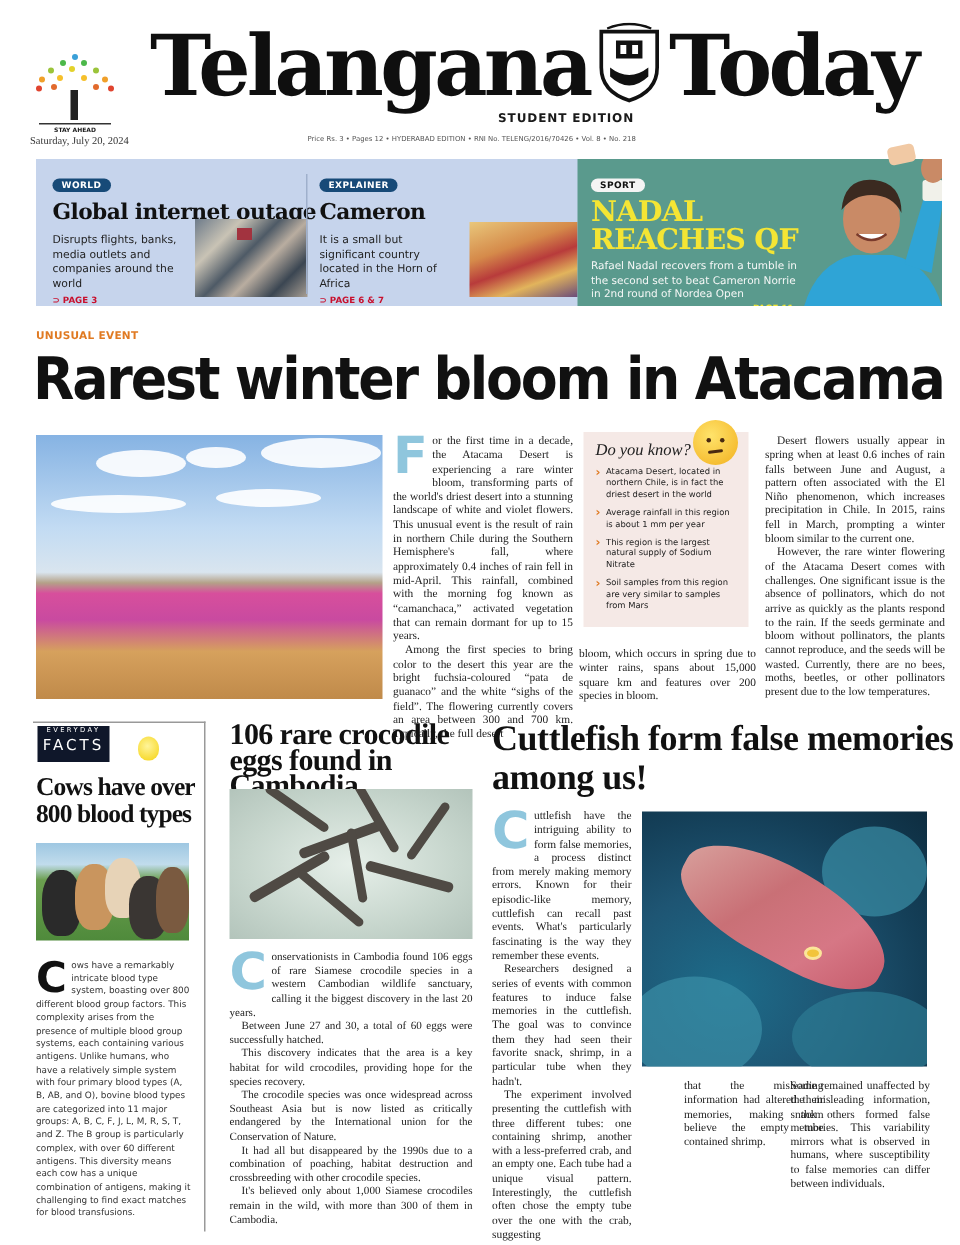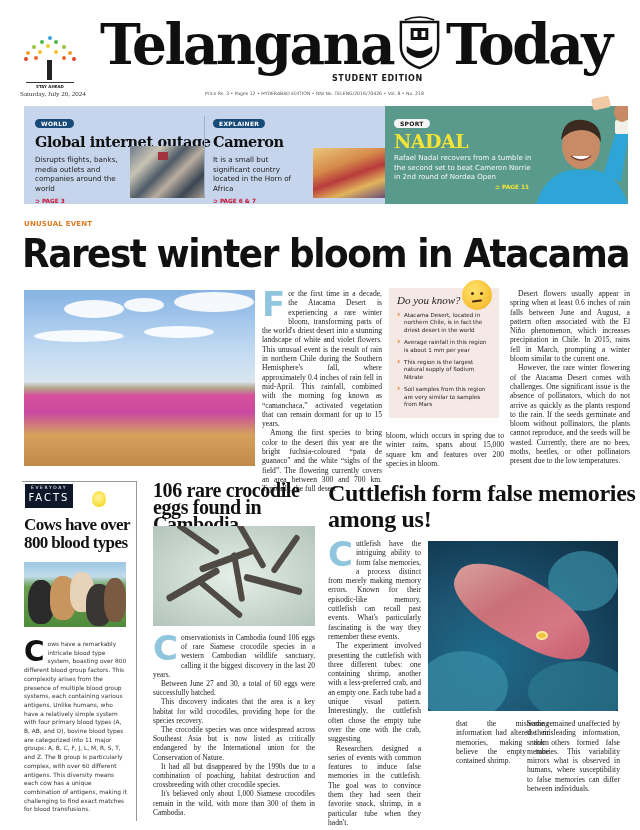--- a/index.html
+++ b/index.html
@@ -136,20 +136,21 @@
     <span class="badge">EXPLAINER</span>
     <div class="t-head">Cameron</div>
     <div class="t-body" style="width:90px">It is a small but significant country located in the Horn of Africa</div>
     <div class="t-page">⊃ PAGE 6 &amp; 7</div>
     <div class="photo-djib"></div>
   </div>
   <div class="sport">
     <div style="position:absolute;left:9px;top:6px;width:150px">
       <span class="badge">SPORT</span>
       <div class="s-head">NADAL</div>
+      <div class="s-head" style="margin-top:0">REACHES QF</div>
       <div class="t-body" style="width:140px">Rafael Nadal recovers from a tumble in the second set to beat Cameron Norrie in 2nd round of Nordea Open</div>
       <div class="t-page">⊃ PAGE 11</div>
     </div>
     <svg class="nadal" viewBox="0 0 110 110">
       <path d="M10 110 Q18 78 44 72 L70 72 Q96 78 104 110 Z" fill="#2fa4d6"></path>
       <path d="M78 78 L92 30 L104 34 L96 84 Z" fill="#2fa4d6"></path>
       <rect x="90" y="22" width="14" height="14" rx="2" fill="#f1f1ea"></rect>
       <ellipse cx="97" cy="14" rx="8" ry="10" fill="#c98a66"></ellipse>
       <ellipse cx="56" cy="48" rx="19" ry="23" fill="#c98a66"></ellipse>
       <path d="M36 42 Q38 20 58 22 Q76 24 76 44 Q70 32 56 32 Q44 32 36 42 Z" fill="#3b2a20"></path>
@@ -236,21 +237,21 @@
 <h2 class="cuttle-head">Cuttlefish form false memories among us!</h2>
 <div class="cuttle-photo">
   <span class="reef" style="left:120px;top:10px;width:70px;height:60px"></span>
   <span class="reef" style="left:-10px;top:110px;width:90px;height:70px"></span>
   <span class="reef" style="left:100px;top:120px;width:100px;height:60px;background:#2c7a93"></span>
   <span class="fish"></span>
   <span class="eye"></span>
 </div>
 <div class="col cuttle-col1">
   <p class="first"><span class="dropcap">C</span><span>uttlefish have the intriguing ability to form false memories, a process distinct from merely making memory errors. Known for their episodic-like memory, cuttlefish can recall past events. What's particularly fascinating is the way they remember these events.</span></p>
+  <p>Researchers designed a series of events with common features to induce false memories in the cuttlefish. The goal was to convince them they had seen their favorite snack, shrimp, in a particular tube when they hadn't.</p>
   <p>The experiment involved presenting the cuttlefish with three different tubes: one containing shrimp, another with a less-preferred crab, and an empty one. Each tube had a unique visual pattern. Interestingly, the cuttlefish often chose the empty tube over the one with the crab, suggesting</p>
-  <p>Researchers designed a series of events with common features to induce false memories in the cuttlefish. The goal was to convince them they had seen their favorite snack, shrimp, in a particular tube when they hadn't.</p>
 </div>
 <div class="col cuttle-col2">
   <p class="first">that the misleading information had altered their memories, making them believe the empty tube contained shrimp.</p>
 </div>
 <div class="col cuttle-col3">
   <p class="first">Some remained unaffected by the misleading information, snack others formed false memories. This variability mirrors what is observed in humans, where susceptibility to false memories can differ between individuals.</p>
 </div>
 
 </body></html>

